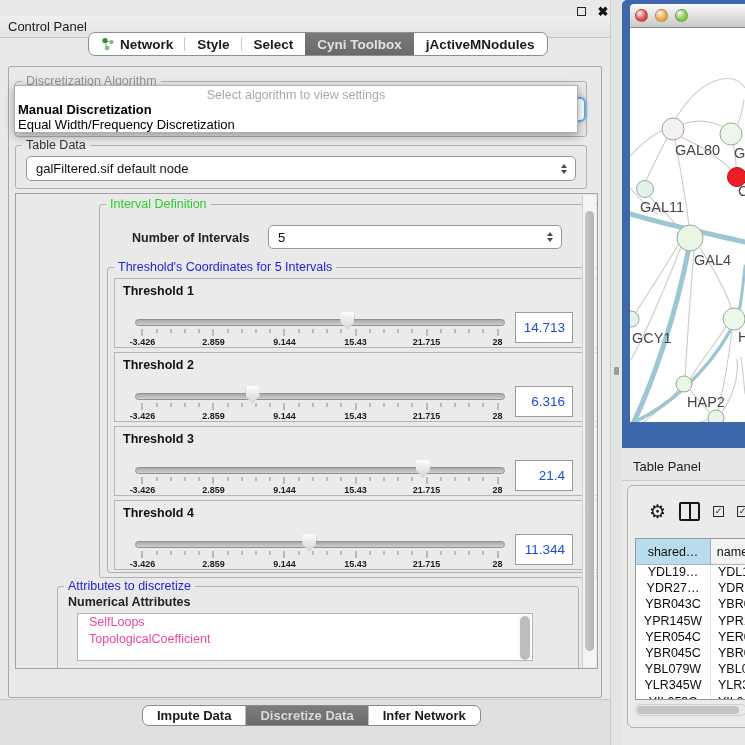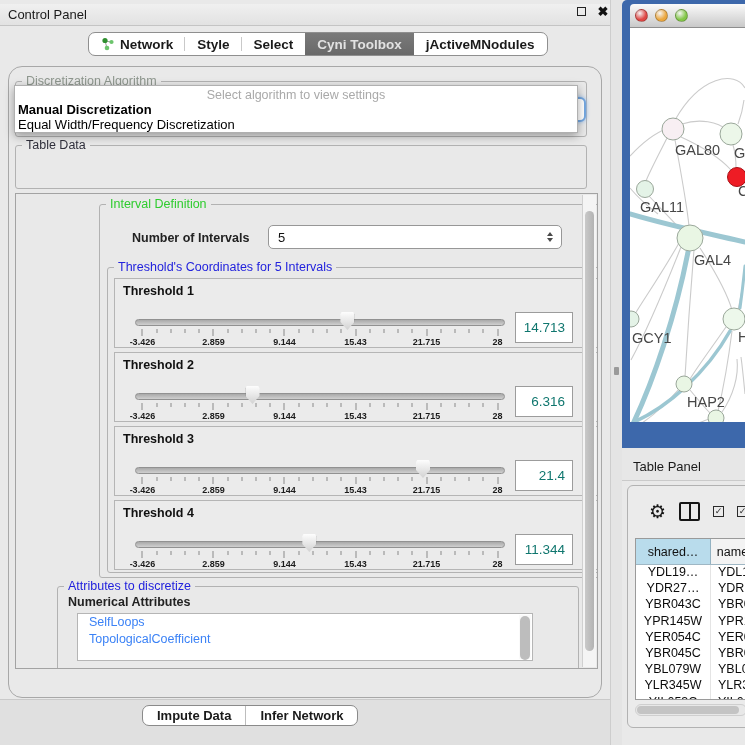--- a/index.html
+++ b/index.html
@@ -1,37 +1,37 @@
 <!DOCTYPE html>
 <html><head>
 <meta charset="utf-8">
 <style>
   html,body{margin:0;padding:0;background:#d8d8d8;}
   *{box-sizing:border-box;}
   .stage{position:relative;width:745px;height:745px;overflow:hidden;
     background:#e9e9e9;font-family:"Liberation Sans",sans-serif;color:#222;font-size:13px;}
 
   
-  .cp-titlebar{position:absolute;left:0;top:4px;width:622px;height:22px;background:linear-gradient(#f0f0f0,#e2e2e2);
+  .cp-titlebar{position:absolute;left:0;top:16px;width:622px;height:22px;background:linear-gradient(#f0f0f0,#e2e2e2);
     border-bottom:1px solid #c4c4c4;display:flex;align-items:center;padding:0 8px;}
   .cp-title{font-size:13px;color:#1a1a1a;}
   .cp-ctl{position:absolute;top:4px;display:flex;align-items:center;justify-content:center;width:14px;height:14px;cursor:pointer;}
   .float-box{width:9px;height:9px;border:1.5px solid #222;}
   .close-x{font-size:13px;font-weight:bold;color:#111;line-height:1;}
 
   
   .tabbar{position:absolute;left:88px;top:32px;height:24px;display:flex;background:#fff;
     border:1px solid #8f8f8f;border-radius:7px;overflow:hidden;align-items:stretch;}
   .tab{display:flex;align-items:center;gap:5px;padding:0 12px;font-weight:bold;font-size:13.5px;color:#1a1a1a;cursor:pointer;position:relative;}
   .tab .vsep{position:absolute;right:0;top:4px;bottom:4px;width:1px;background:#c9c9c9;}
   .tab.selected{background:linear-gradient(#7a7a7a,#696969);color:#e2e2e2;}
   .net-ico{width:14px;height:14px;display:inline-block;}
 
   
-  .outer-panel{position:absolute;left:8px;top:66px;width:594px;height:632px;border:1px solid #a8a8a8;border-radius:14px;background:#e9e9e9;}
+  .outer-panel{position:absolute;left:8px;top:66px;width:594px;height:632px;border:1px solid #a8a8a8;border-radius:2px;background:#e9e9e9;}
 
   .group{position:absolute;border:1px solid #b2b2b2;border-radius:3px;}
   .group>.gtitle{position:absolute;top:-8px;left:6px;background:#e9e9e9;padding:0 4px;font-size:12.5px;}
   .t-green{color:#2ecc2e;}
   .t-blue{color:#2222dd;}
   .t-navy{color:#30303c;}
   .t-gray{color:#8d968d;}
 
   .combo{position:absolute;background:#fff;border:1px solid #979797;border-radius:5px;display:flex;align-items:center;
     padding:0 22px 0 9px;font-size:13px;color:#111;cursor:pointer;}
@@ -55,25 +55,25 @@
   .track{position:absolute;left:0;right:0;top:40px;height:7px;border-radius:4px;
     background:linear-gradient(#a9a9a9,#cfcfcf);border:1px solid #919191;}
   .thumb-sl{position:absolute;top:33px;width:14px;height:18px;transform:translateX(-50%);
     background:linear-gradient(#fdfdfd,#d2d2d2);clip-path:polygon(8% 0,92% 0,100% 12%,100% 55%,50% 100%,0 55%,0 12%);
     filter:drop-shadow(0 0 1px #6e6e6e);}
   .tick{position:absolute;top:50px;width:1px;background:#8a8a8a;transform:translateX(-50%);}
   .tick.minor{height:4px;}
   .tick.major{height:7px;}
   .tlabel{position:absolute;top:58px;transform:translateX(-50%);font-size:9px;font-weight:bold;color:#1c1c1c;white-space:nowrap;}
   .val-box{position:absolute;left:400px;top:33px;width:58px;height:31px;background:#fff;border:1px solid #9c9c9c;
-    font-size:13.5px;color:#0f766e;text-align:right;padding:7px 7px 0 0;}
+    font-size:13.5px;color:#1d4ed8;text-align:right;padding:7px 7px 0 0;}
 
   
   .attr-list{position:absolute;background:#fff;border:1px solid #b5b5b5;overflow:hidden;}
-  .attr-item{padding:1px 0 1px 11px;font-size:12.5px;color:#3b82f6;line-height:14.6px;}
+  .attr-item{padding:1px 0 1px 11px;font-size:12.5px;color:#ec4899;line-height:14.6px;}
   .list-scroll{position:absolute;right:1px;top:1px;bottom:1px;width:12px;background:#fafafa;}
   .list-scroll .thumb{position:absolute;left:1px;right:1px;top:1px;height:44px;border-radius:5px;background:#bdbdbd;}
 
   .apply-btn{position:absolute;left:266px;top:672px;width:70px;height:21px;border:1px solid #979797;border-radius:5px;
     background:linear-gradient(#ffffff,#ececec);font-size:13.5px;font-weight:bold;color:#111;
     display:flex;align-items:center;justify-content:center;cursor:pointer;}
 
   .bottom-strip{position:absolute;left:0;top:699px;width:622px;height:46px;background:#e0e0e0;border-top:1px solid #cacaca;}
   .bottom-tabs{position:absolute;left:142px;top:705px;height:21px;display:flex;background:#fff;border:1px solid #8a8a8a;
     border-radius:7px;overflow:hidden;}
@@ -162,20 +162,27 @@
   </div>
 
   <div class="outer-panel">
 
     <div class="group" style="left:6px;top:14px;width:572px;height:56px;">
       <span class="gtitle t-gray">Discretization Algorithm</span>
     </div>
 
     <div class="group" style="left:6px;top:78px;width:572px;height:44px;">
       <span class="gtitle t-navy">Table Data</span>
+      <div class="combo" style="left:10px;top:10px;width:550px;height:25px;">
+        <span>galFiltered.sif default node</span>
+        <span class="stepper">
+            <span class="arr-up"></span>
+            <span class="arr-dn"></span>
+          </span>
+      </div>
     </div>
 
     <div class="inner-panel">
 
       <div class="group" style="left:41px;top:10px;width:522px;height:374px;margin-left:42px;">
         <span class="gtitle t-green">Interval Definition</span>
         <div style="position:absolute;left:32px;top:26px;font-weight:bold;font-size:12.5px;">Number of Intervals</div>
         <div class="combo" style="left:168px;top:20px;width:294px;height:24px;">
           <span>5</span>
           <span class="stepper">
@@ -369,20 +376,21 @@
         <div class="thumb" style="top:16px;height:440px;"></div>
       </div>
     </div>
 
     <div class="apply-btn">Apply</div>
   </div>
 
   <div class="bottom-strip"></div>
   <div class="bottom-tabs">
     <div class="btab">Impute Data</div>
+    <div class="btab selected">Discretize Data</div>
     <div class="btab">Infer Network</div>
   </div>
 
   <div class="divider"></div>
   <div class="div-handle"></div>
 
   <div class="net-window">
     <div class="net-titlebar">
       <span class="light" id="light-close" style="background: radial-gradient(circle at 35% 30%, rgba(255, 255, 255, 0.6), rgb(223, 71, 68) 60%, rgb(223, 71, 68)); border: 1px solid rgba(0, 0, 0, 0.25);"></span>
       <span class="light" id="light-min" style="background: radial-gradient(circle at 35% 30%, rgba(255, 255, 255, 0.6), rgb(235, 167, 62) 60%, rgb(235, 167, 62)); border: 1px solid rgba(0, 0, 0, 0.25);"></span>

